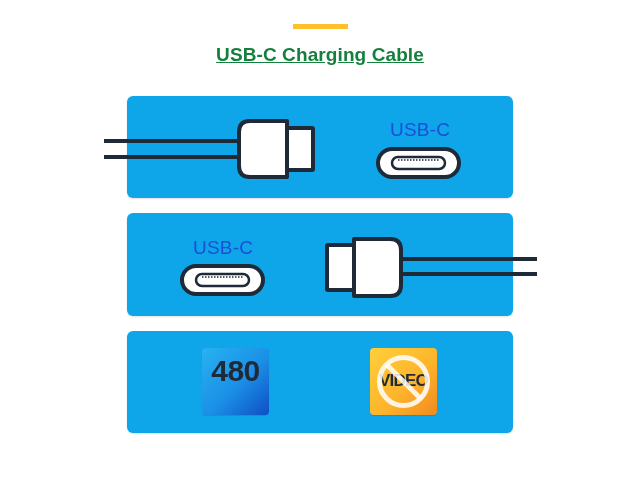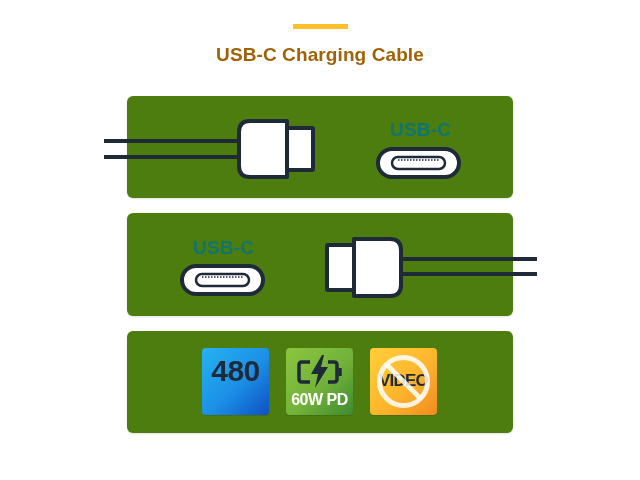--- a/index.html
+++ b/index.html
@@ -3,32 +3,32 @@
   <meta charset="utf-8">
   <style>
     html, body { margin: 0; padding: 0; }
     body {
       width: 640px; height: 480px; background: #ffffff; position: relative; overflow: hidden;
       font-family: "Liberation Sans", "DejaVu Sans", sans-serif;
     }
     .accent-bar { position: absolute; left: 293px; top: 24px; width: 55px; height: 5px; background: #FFC02A; }
     .title {
       position: absolute; left: 0; width: 640px; top: 44px; text-align: center;
-      font-size: 19px; font-weight: bold; color: #a16207; letter-spacing: 0.1px;
+      font-size: 19px; font-weight: bold; color: #15803d; letter-spacing: 0.1px; text-decoration: underline;
     }
     .panel {
-      position: absolute; left: 127px; width: 386px; background: #4d7c0f;
+      position: absolute; left: 127px; width: 386px; background: #0ea5e9;
       border-radius: 6px; box-shadow: 0 1px 2px rgba(0,0,0,0.12);
     }
     #panel1 { top: 96px; height: 102px; }
     #panel2 { top: 213px; height: 103px; }
     #panel3 { top: 331px; height: 102px; }
     svg.art { position: absolute; left: 0; top: 0; overflow: visible; }
     .port-label {
-      position: absolute; font-size: 19px; font-weight: bold; color: #0f766e; letter-spacing: 0.2px;
+      position: absolute; font-size: 19px; font-weight: normal; color: #1d4ed8; letter-spacing: 0.2px;
     }
     .badge {
       position: absolute; top: 17px; width: 67px; height: 67px; border-radius: 4px; overflow: hidden;
       box-shadow: 0 1px 1px rgba(0,0,0,0.10);
     }
     .badge-speed { left: 75px; background: linear-gradient(135deg, #27B2F2 0%, #1B8FE6 55%, #0E4FC4 100%); }
     .badge-power { left: 159px; background: linear-gradient(135deg, #8CC63F 0%, #72B23A 55%, #3E8A2E 100%); }
     .badge-video { left: 243px; background: linear-gradient(135deg, #FFCF3A 0%, #FDB52C 55%, #F18A1E 100%); }
     .badge-big {
       position: absolute; left: 0; width: 67px; text-align: center; top: 6px;
@@ -84,31 +84,20 @@
     <line x1="202" y1="277" x2="244" y2="277" stroke="#1F2A38" stroke-width="1.5" stroke-dasharray="1.5 1.5"></line>
   </g>
 </svg>
 <div class="port-label" style="left:193px; top:237px;">USB-C</div>
 
 <div class="panel" id="panel3">
   <div class="badge badge-speed">
     <div class="badge-big">480</div>
   </div>
 
-  <div class="badge badge-power">
-    <svg width="67" height="67" style="position:absolute;left:0;top:0;">
-      <g fill="none" stroke="#1F2A38" stroke-width="3.5" stroke-linejoin="round">
-        <path d="M24 14 H16 Q13 14 13 17 V31 Q13 34 16 34 H24"></path>
-        <path d="M42 14 H48 Q51 14 51 17 V31 Q51 34 48 34 H42"></path>
-        <line x1="54" y1="20" x2="54" y2="28"></line>
-      </g>
-      <path d="M36 7 L25 26 H32 L29 40 L42 19 H35 L38 7 Z" fill="#1F2A38"></path>
-    </svg>
-    <div class="badge-small narrow">60W PD</div>
-  </div>
 
   <div class="badge badge-video">
     <div class="video-text">VIDEO</div>
     <svg width="67" height="67" style="position:absolute;left:0;top:0;">
       <circle cx="33.5" cy="33.5" r="24" fill="none" stroke="#ffffff" stroke-opacity="0.85" stroke-width="5"></circle>
       <line x1="16.5" y1="16.5" x2="50.5" y2="50.5" stroke="#ffffff" stroke-opacity="0.85" stroke-width="5"></line>
     </svg>
   </div>
 </div>
 

